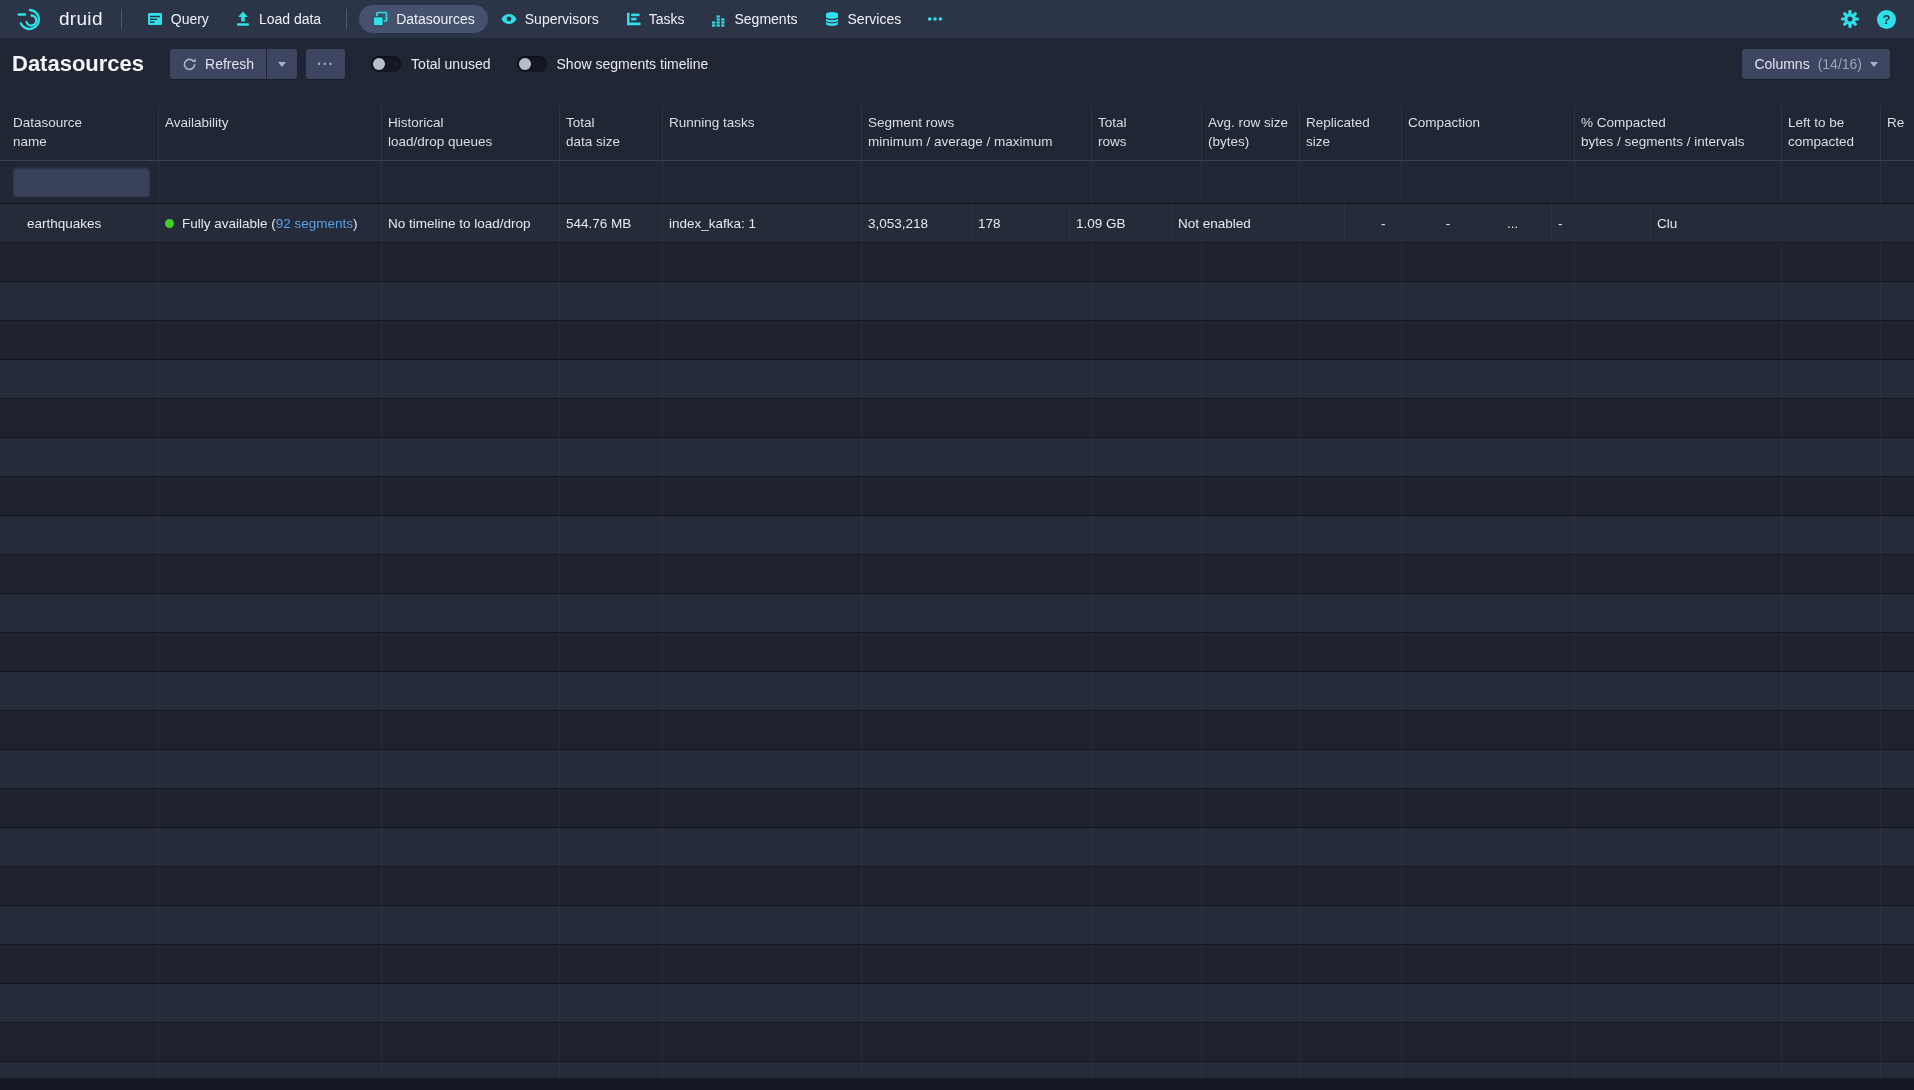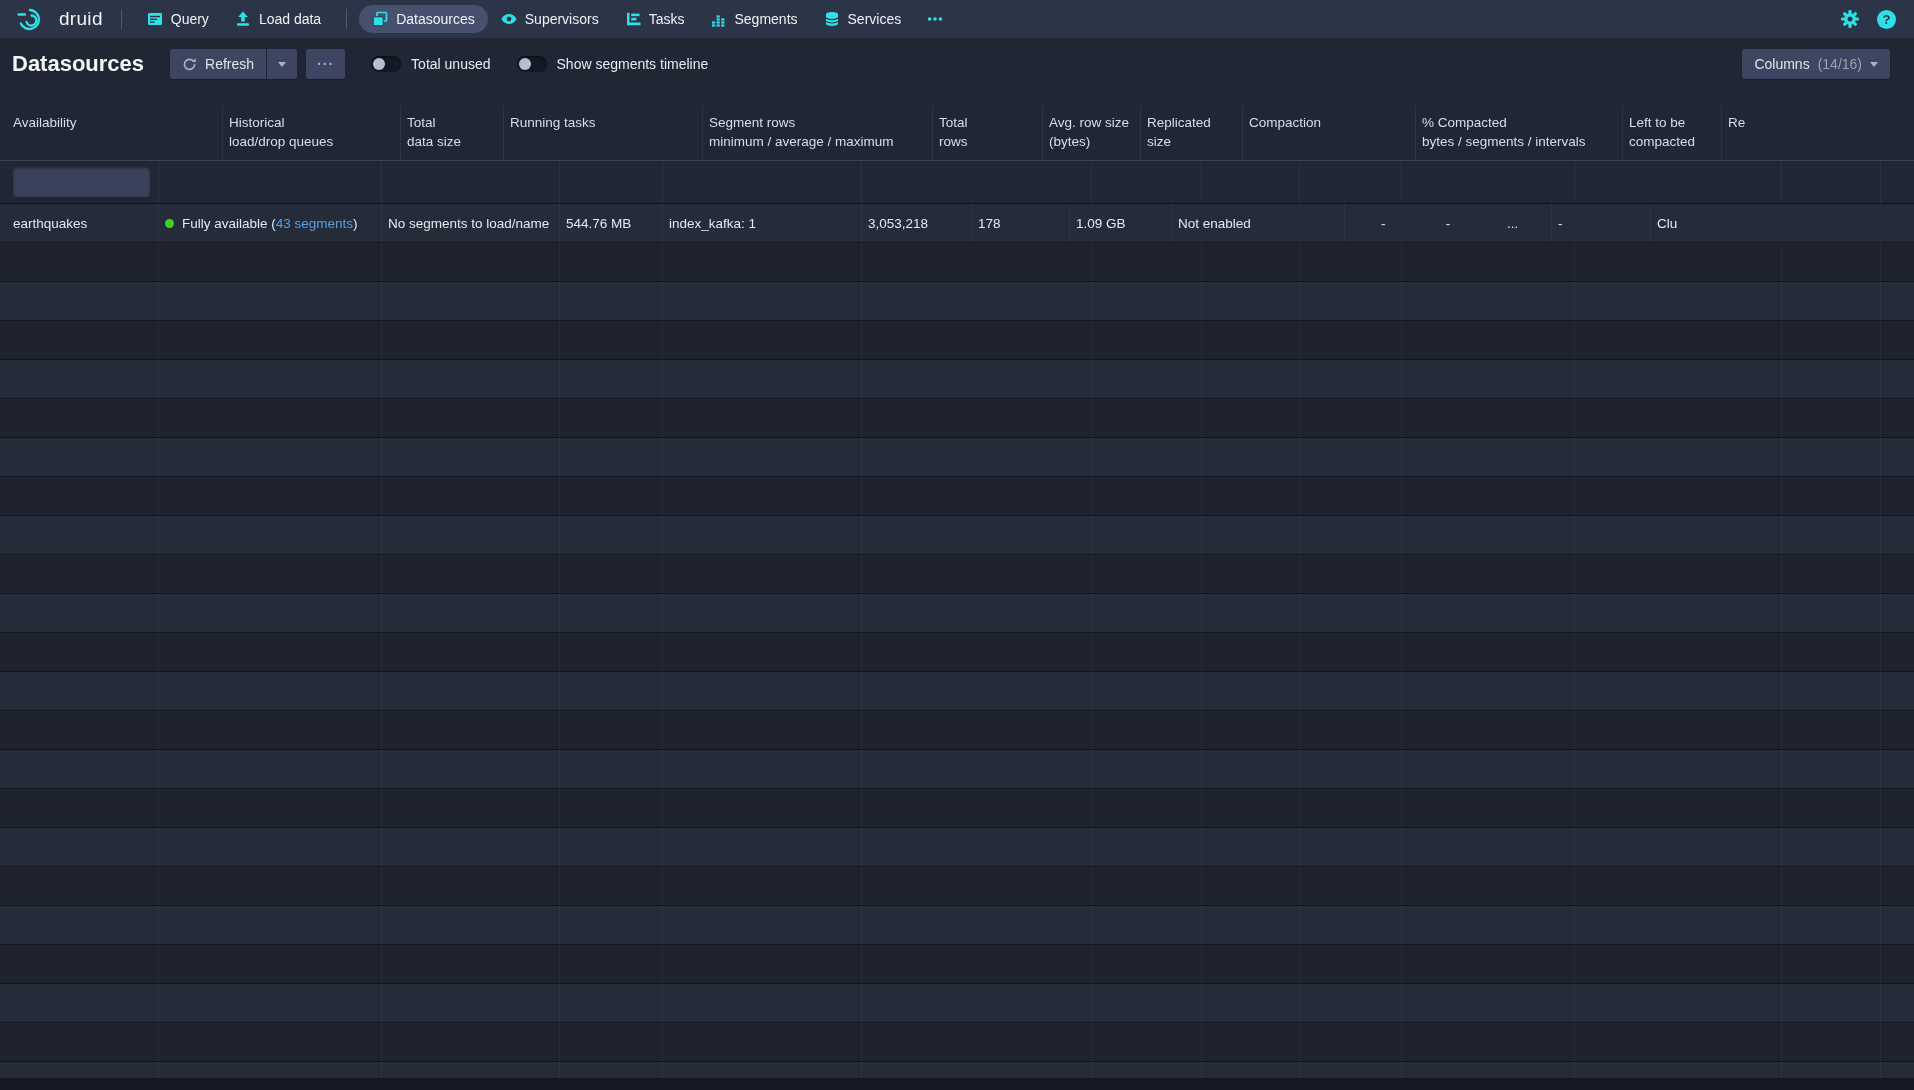--- a/index.html
+++ b/index.html
@@ -74,21 +74,21 @@
   }
   .tbody { }
   .tr { display:flex; height:39px; border-bottom:1px solid rgba(10,13,20,.55); }
   .tbody .tr:nth-child(odd) { background:#262b39; }
   .tbody .tr:nth-child(even) { background:#1f232e; }
   .td {
     height:100%; display:flex; align-items:center; padding:0 6px;
     border-right:1px solid rgba(135,145,165,.08);
     font-size:13.5px; color:#e4e8ef; white-space:nowrap; overflow:hidden; flex:none;
   }
-  .td:first-child { padding-left:13px; }
+  .td:first-child { padding-left:27px; }
   .dot { width:9px; height:9px; border-radius:50%; margin-right:8px; flex:none; }
   .link { color:#5b9fe3; cursor:pointer; }
   .triple-gap { display:flex; gap:18px; }
   .triple-even { display:flex; width:100%; }
   .triple-even span { flex:1; text-align:center; }
 
   .hscroll { position:fixed; left:0; bottom:0; width:1914px; height:12px; background:#151822; }
 </style>
 </head>
 <body>
@@ -229,20 +229,24 @@
 
   <button class="btn btn-columns">
     <span>Columns</span>
     <span class="muted">(14/16)</span>
     <span class="caret-down"></span>
   </button>
 </div>
 
 <div class="table">
   <div class="thead" id="thead">
+      <div class="th" style="width: 159px;">
+        <div>Datasource</div>
+                  <div>name</div>
+      </div>
       <div class="th" style="width: 223px;">
         <div>Availability</div>
                   <div></div>
       </div>
       <div class="th" style="width: 178px;">
         <div>Historical</div>
                   <div>load/drop queues</div>
       </div>
       <div class="th" style="width: 103px;">
         <div>Total</div>
@@ -301,24 +305,24 @@
       <div class="tf-cell" style="width: 207px;"></div>
       <div class="tf-cell" style="width: 99px;"></div>
       <div class="tf-cell" style="width: 349px;"></div>
     </div>
   <div class="tbody" id="tbody">
       <div class="tr">
         <div class="td" style="width: 159px;">earthquakes</div>
         <div class="td" style="width: 223px;">
           <span class="dot" style="background:#43cd2b"></span>
         <span>Fully available (</span>
-          <span class="link">43 segments</span>
+          <span class="link">92 segments</span>
           <span>)</span>
         </div>
-        <div class="td" style="width: 178px;">No segments to load/name</div>
+        <div class="td" style="width: 178px;">No timeline to load/drop</div>
         <div class="td" style="width: 103px;">544.76 MB</div>
         <div class="td" style="width: 199px;">index_kafka: 1</div>
         <div class="td" style="width: 110px;">3,053,218</div>
         <div class="td" style="width: 98px;">178</div>
         <div class="td" style="width: 102px;">1.09 GB</div>
         <div class="td" style="width: 173px;">Not enabled</div>
         <div class="td" style="width: 207px;">
           <span class="triple-even">
             <span>-</span>
             <span>-</span>

